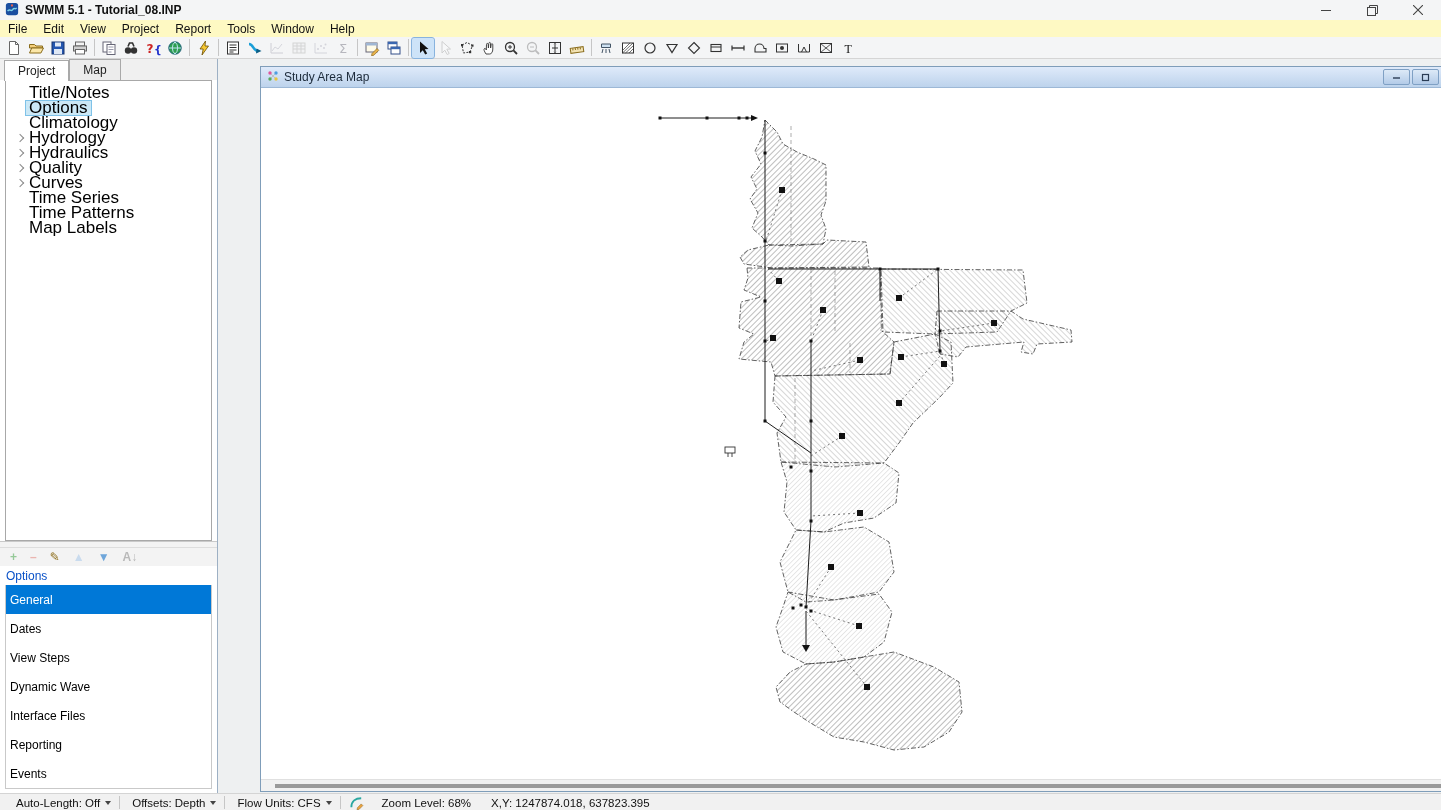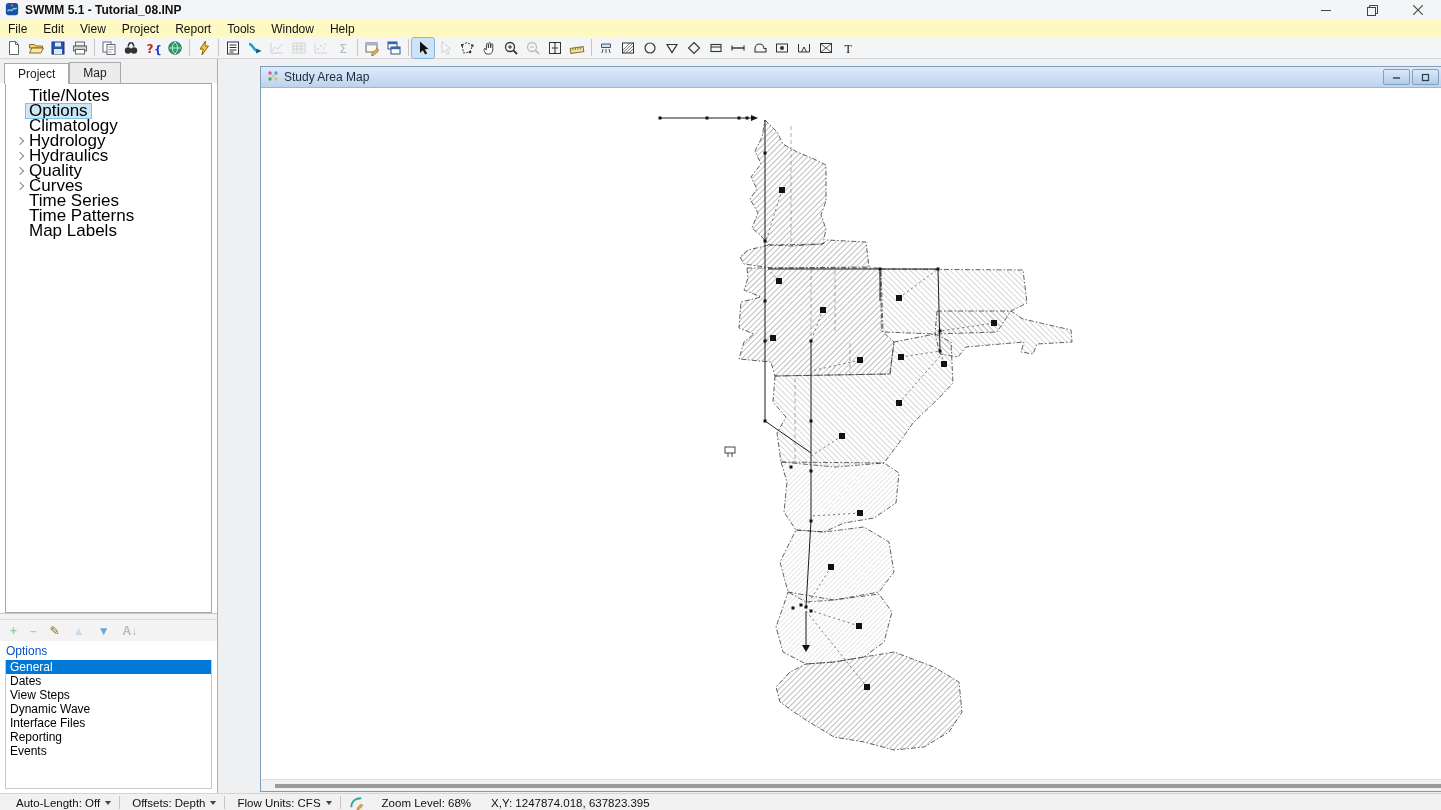--- a/index.html
+++ b/index.html
@@ -37,21 +37,21 @@
   .tree-chevron.show::before { content:""; width:5px; height:5px; border-top:1px solid #8a8a8a; border-right:1px solid #8a8a8a; transform:rotate(45deg); display:block; }
   .tree-label { padding:0 3px; font-size:17px; line-height:14px; }
   .tree-label.selected { background:#cbe8f6; outline:1px solid #7fc2e8; }
 
   #splitter { height:7px; background:#f3f3f3; border-top:1px solid #c9c9c9; border-bottom:1px solid #dddddd; }
 
   #lower-toolbar { height:21px; background:#f3f3f3; display:flex; align-items:center; gap:13px; padding-left:10px; }
   .lt-btn { font-size:12px; font-weight:bold; line-height:14px; }
   #options-header { color:#0a52c8; padding:3px 0 2px 6px; background:#fff; font-size:12px; }
   #opt-list { flex:1; background:#fff; margin:0 5px 4px 5px; border:1px solid #c9c9c9; border-top:none; }
-  .opt-item { height:14px; display:flex; align-items:center; padding-left:4px; font-size:12px; }
+  .opt-item { height:29px; display:flex; align-items:center; padding-left:4px; font-size:12px; }
   .opt-item.selected { background:#0078d7; color:#fff; }
 
   
   #mdi { flex:1; position:relative; background:#eef0f1; }
   #map-window { position:absolute; left:6px; top:7px; width:1212px; height:726px; border:1px solid #7f9db9; background:#fff;margin-left:36px; }
   #map-titlebar { height:21px; background:linear-gradient(#dfeafa,#bdd3ec); display:flex; align-items:center; padding:0 3px 0 6px; gap:5px; border-bottom:1px solid #9db8d6; }
   #map-titlebar .title { font-size:12px; color:#1c2a3a; }
   #map-win-controls { margin-left:auto; display:flex; gap:2px; }
   .mdi-btn { width:27px; height:16px; border:1px solid #7fa0c4; border-radius:2px; background:linear-gradient(#dce9f7,#b3cbe8); display:flex; align-items:center; justify-content:center; }
   .mdi-btn.close { background:linear-gradient(#e49a7c,#cc5b38); border-color:#9c3c1e; }

